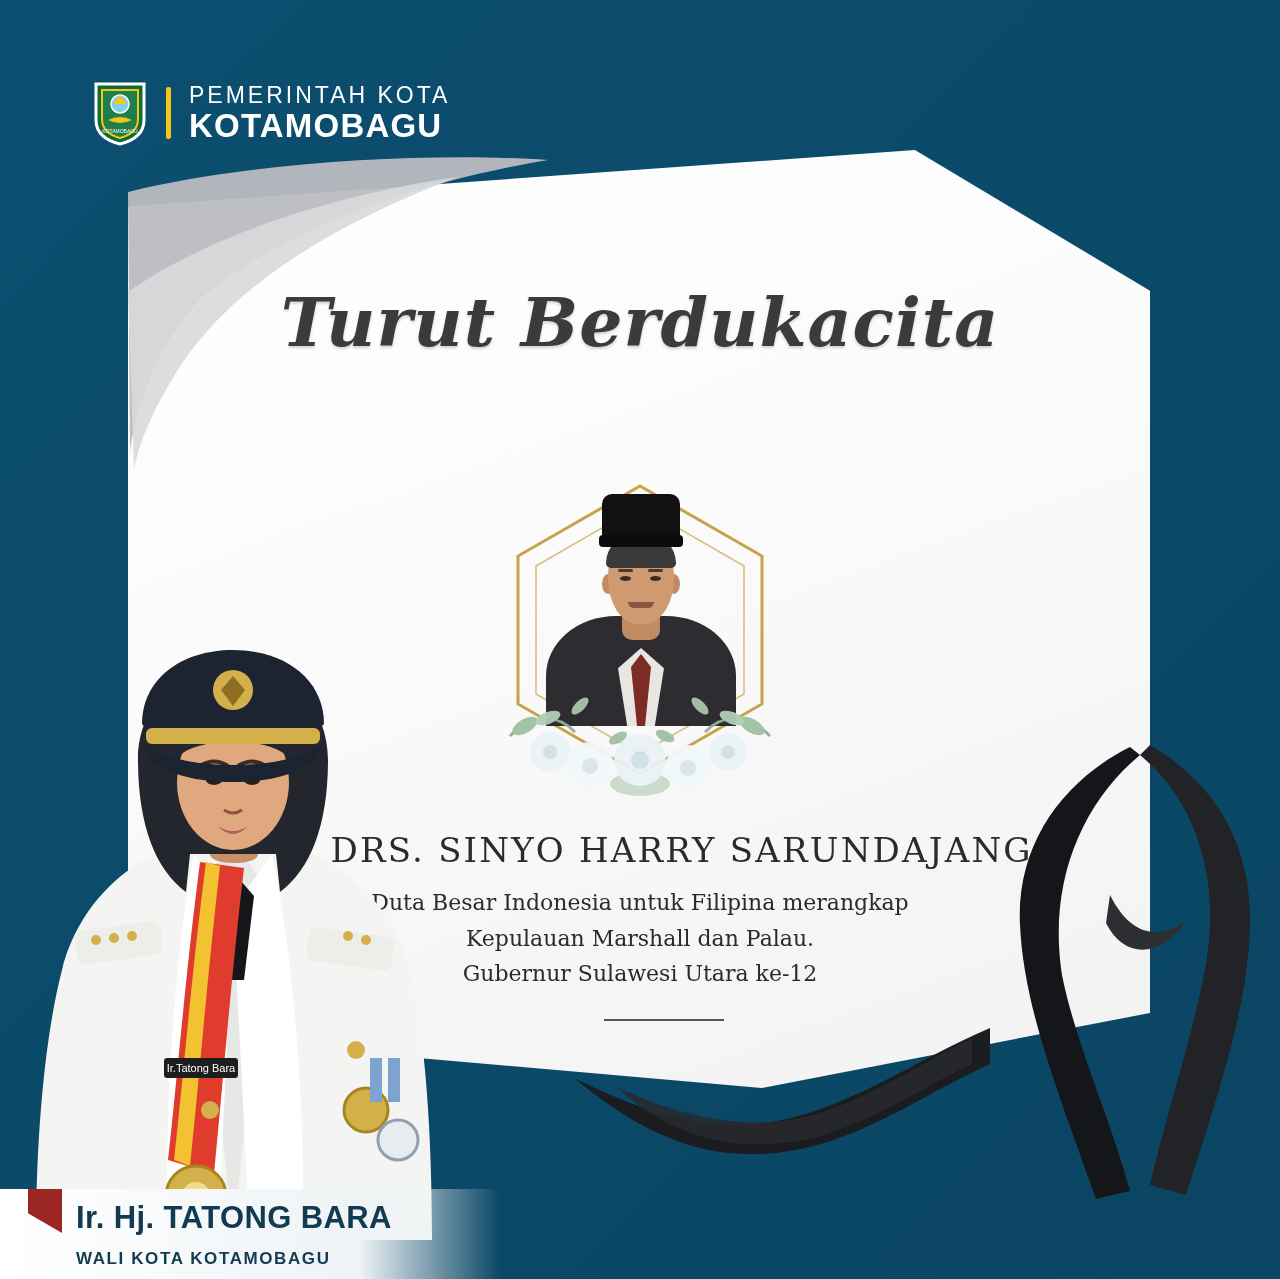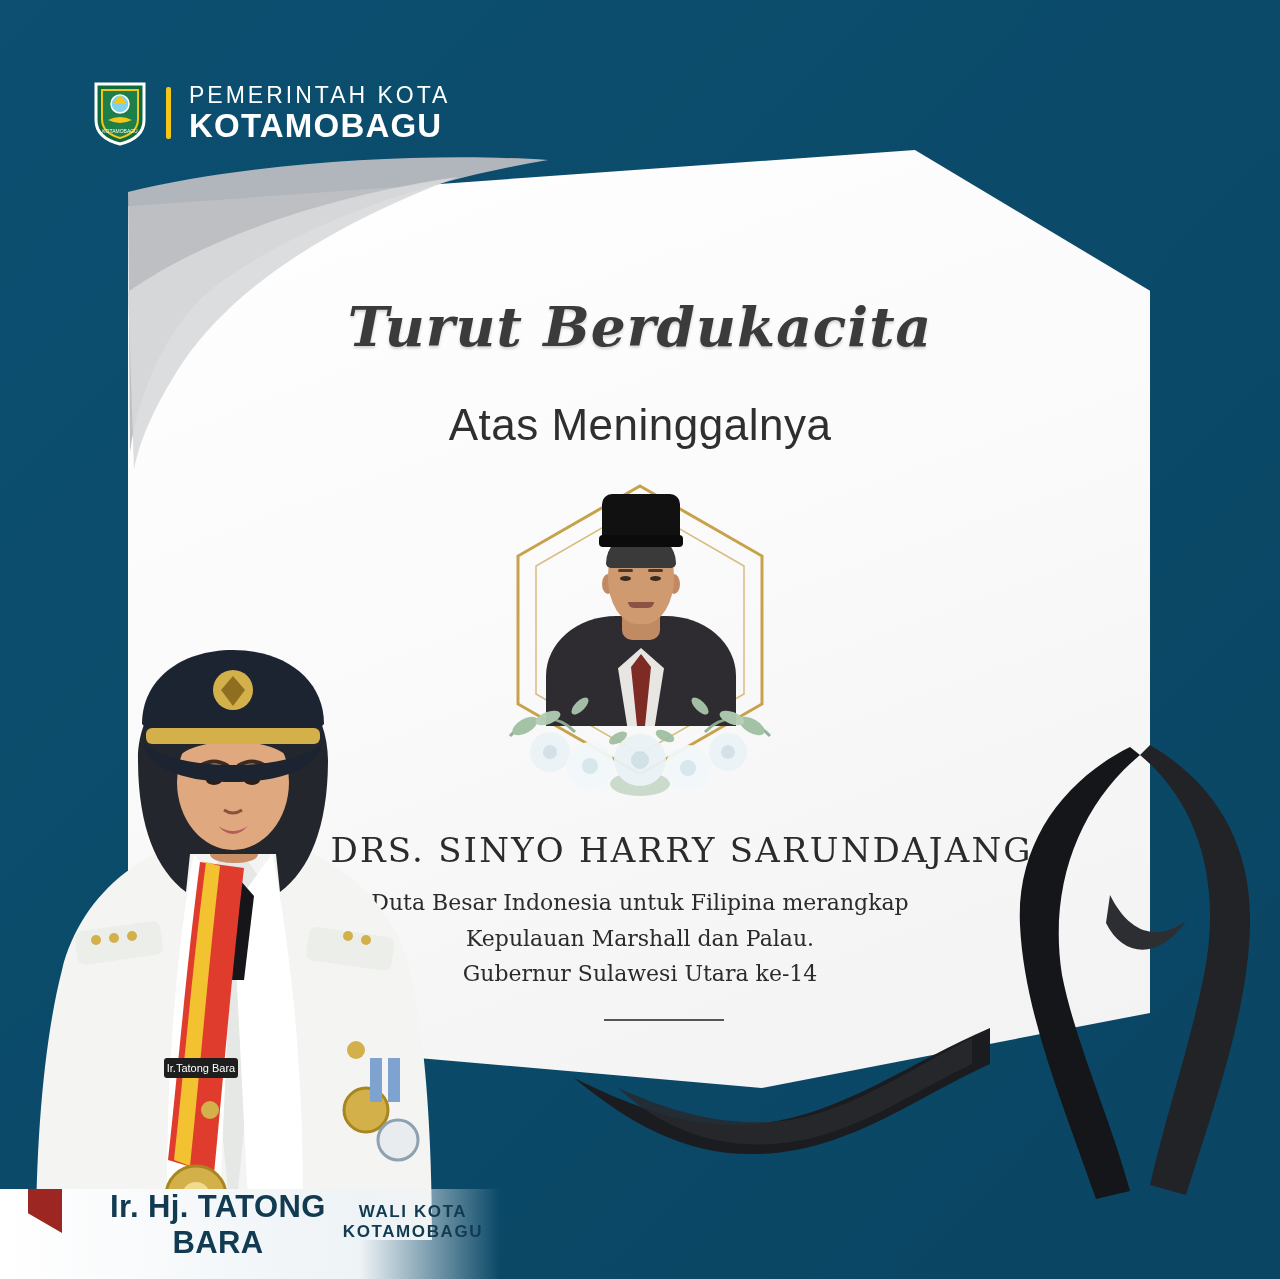--- a/index.html
+++ b/index.html
@@ -70,26 +70,26 @@
     top: 152px;
     width: 430px;
     height: 330px;
     pointer-events: none;
   }
 
   
   #title-main {
     position: absolute;
     left: 0; right: 0;
-    top: 294px;
+    top: 282px;
     text-align: center;
     font-family: "DejaVu Serif", serif;
     font-style: italic;
     font-weight: bold;
-    font-size: 55px;
+    font-size: 68px;
     color: #3b3b3b;
     letter-spacing: 1px;
     text-shadow: 0 2px 3px rgba(0,0,0,0.18);
   }
   #title-sub {
     position: absolute;
     left: 0; right: 0;
     top: 400px;
     text-align: center;
     font-size: 44px;
@@ -250,23 +250,23 @@
 
   
   #plate {
     position: absolute;
     left: 0;
     bottom: 0;
     width: 500px;
     height: 90px;
     background: linear-gradient(90deg, #ffffff 0%, #eef3f6 72%, rgba(238,243,246,0.0) 100%);
     display: flex;
+    flex-direction: column;
     justify-content: center;
-    padding-left: 110px;
-    text-align: center;
+    padding-left: 76px;
   }
   #plate-accent {
     position: absolute;
     left: 28px;
     bottom: 46px;
     width: 34px;
     height: 44px;
     background: #9b2622;
     clip-path: polygon(0 0, 100% 0, 100% 100%, 0 55%);
   }
@@ -308,21 +308,20 @@
   </div>
 
   <div id="card"></div>
 
   <svg id="swoosh" viewBox="0 0 430 330">
     <path d="M0 40 C120 10 300 0 420 8 C300 28 170 70 80 140 C40 175 10 240 2 300 Z" fill="#b9bcc0" opacity="0.95"></path>
     <path d="M0 140 C70 90 190 45 330 25 C210 70 110 130 55 210 C30 248 12 285 6 318 Z" fill="#d7d9dc" opacity="0.9"></path>
   </svg>
 
   <div id="title-main">Turut Berdukacita</div>
-  <div id="title-sub">Atas Meninggalnya</div>
 
   <div id="portrait-wrap">
     <svg id="hex-frame" viewBox="0 0 280 300">
       <polygon points="140,6 262,76 262,224 140,294 18,224 18,76" fill="none" stroke="#c8a24a" stroke-width="3"></polygon>
       <polygon points="140,26 244,86 244,214 140,274 36,214 36,86" fill="none" stroke="#c8a24a" stroke-width="1.5" opacity="0.7"></polygon>
     </svg>
 
     <div id="portrait">
       <div class="p-suit"></div>
       <div class="p-shirt"></div>
@@ -364,21 +363,21 @@
         <ellipse cx="128" cy="72" rx="10" ry="5" fill="#9fbfa2" transform="rotate(-30 128 72)"></ellipse>
         <ellipse cx="175" cy="70" rx="10" ry="5" fill="#9fbfa2" transform="rotate(25 175 70)"></ellipse>
       </g>
     </svg>
   </div>
 
   <div id="deceased-name">DR. DRS. SINYO HARRY SARUNDAJANG</div>
   <div id="roles">
     <div>Duta Besar Indonesia untuk Filipina merangkap</div>
     <div>Kepulauan Marshall dan Palau.</div>
-    <div>Gubernur Sulawesi Utara ke-14</div>
+    <div>Gubernur Sulawesi Utara ke-12</div>
   </div>
   <div id="rule"></div>
 
   <svg id="ribbon" viewBox="0 0 270 460">
     <path d="M150 10 C210 60 232 140 214 230 C200 300 176 370 160 440 L196 450 C224 360 258 268 260 180 C262 96 222 36 160 0 Z" fill="#222326"></path>
     <path d="M150 10 C90 60 58 140 72 230 C86 300 120 372 140 446 L106 454 C74 362 34 268 30 180 C26 96 76 34 140 2 Z" fill="#15161a"></path>
     <path d="M120 150 C140 190 168 196 196 176 C170 214 134 214 116 178 Z" fill="#2c2e32"></path>
   </svg>
 
   <svg id="ribbon-tail" viewBox="0 0 430 140">

